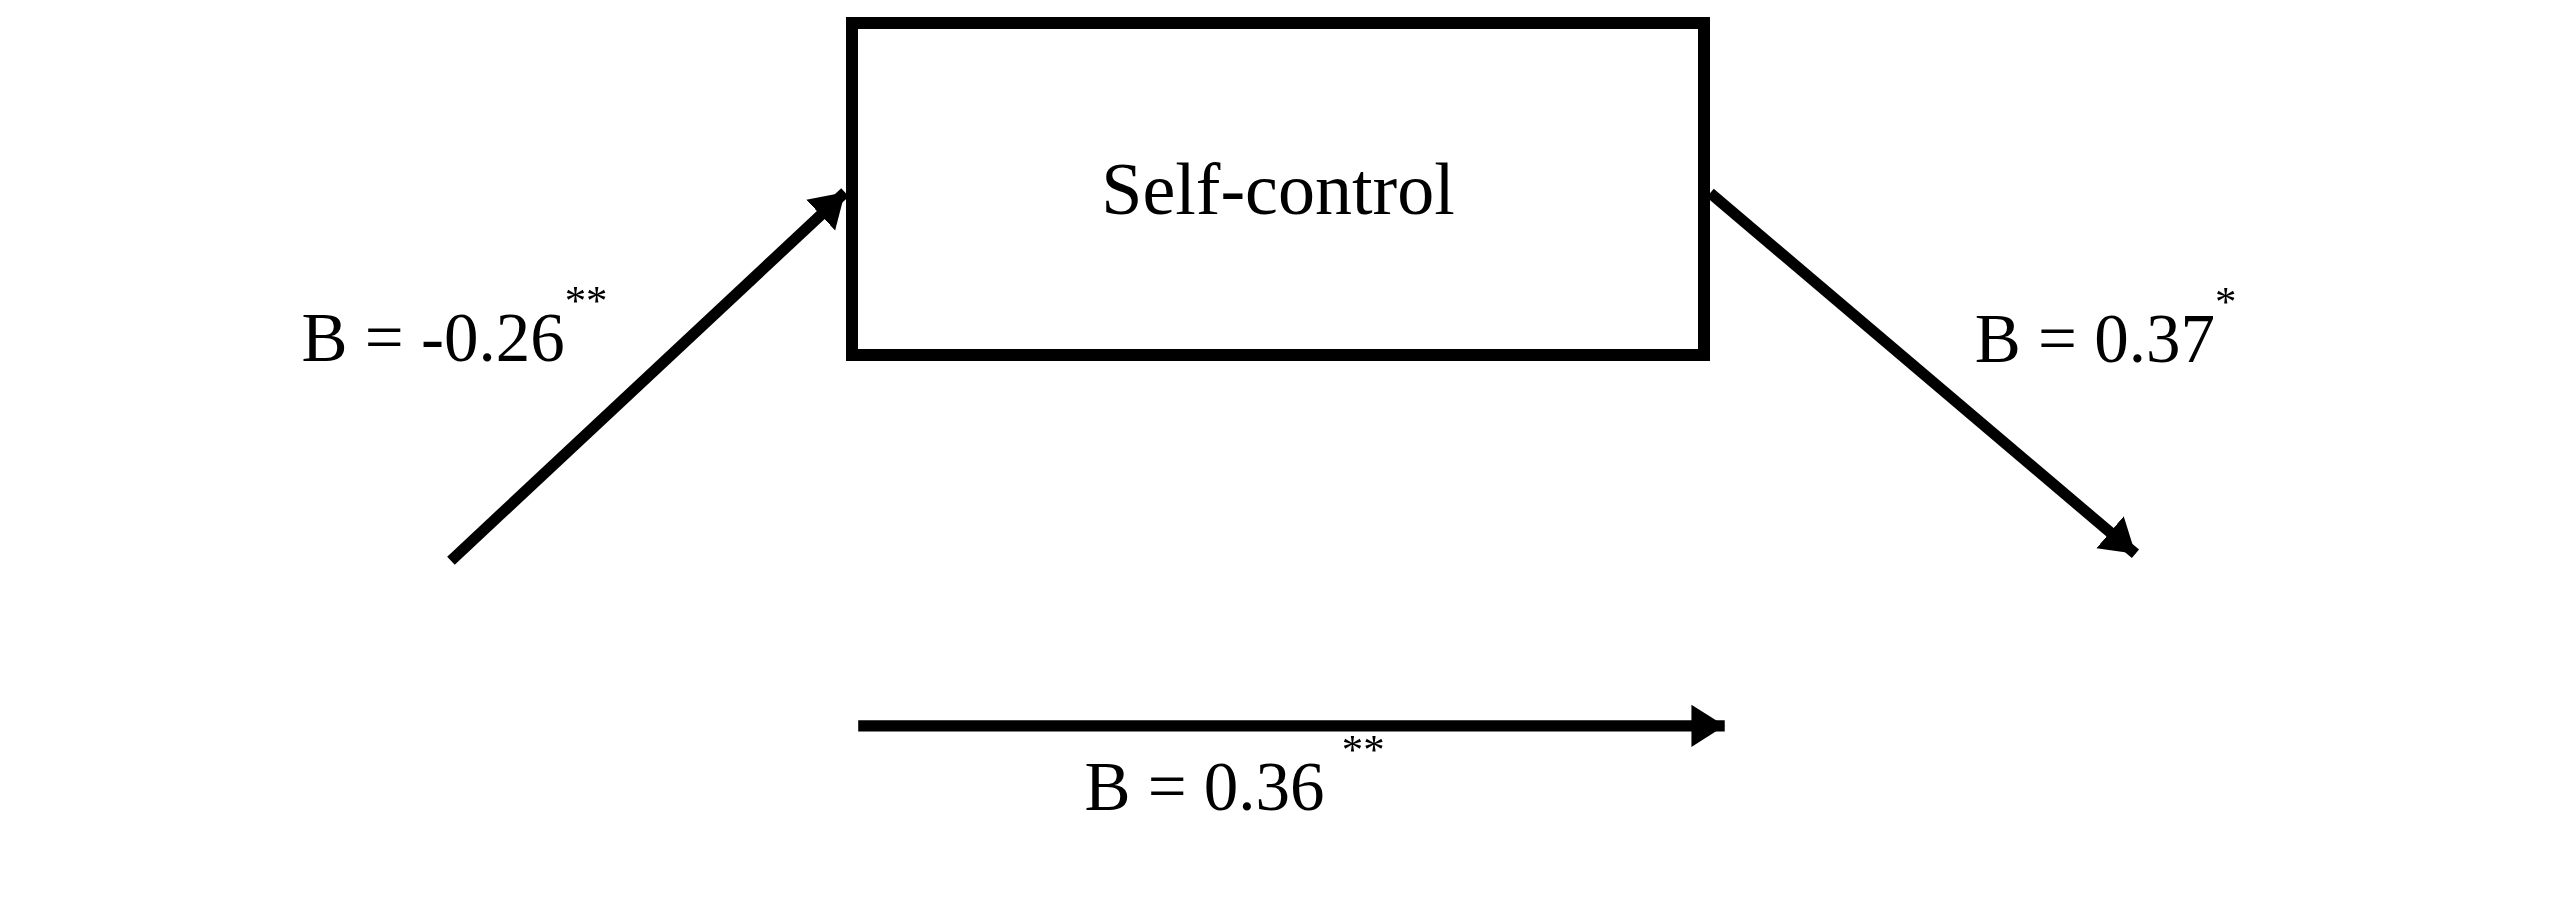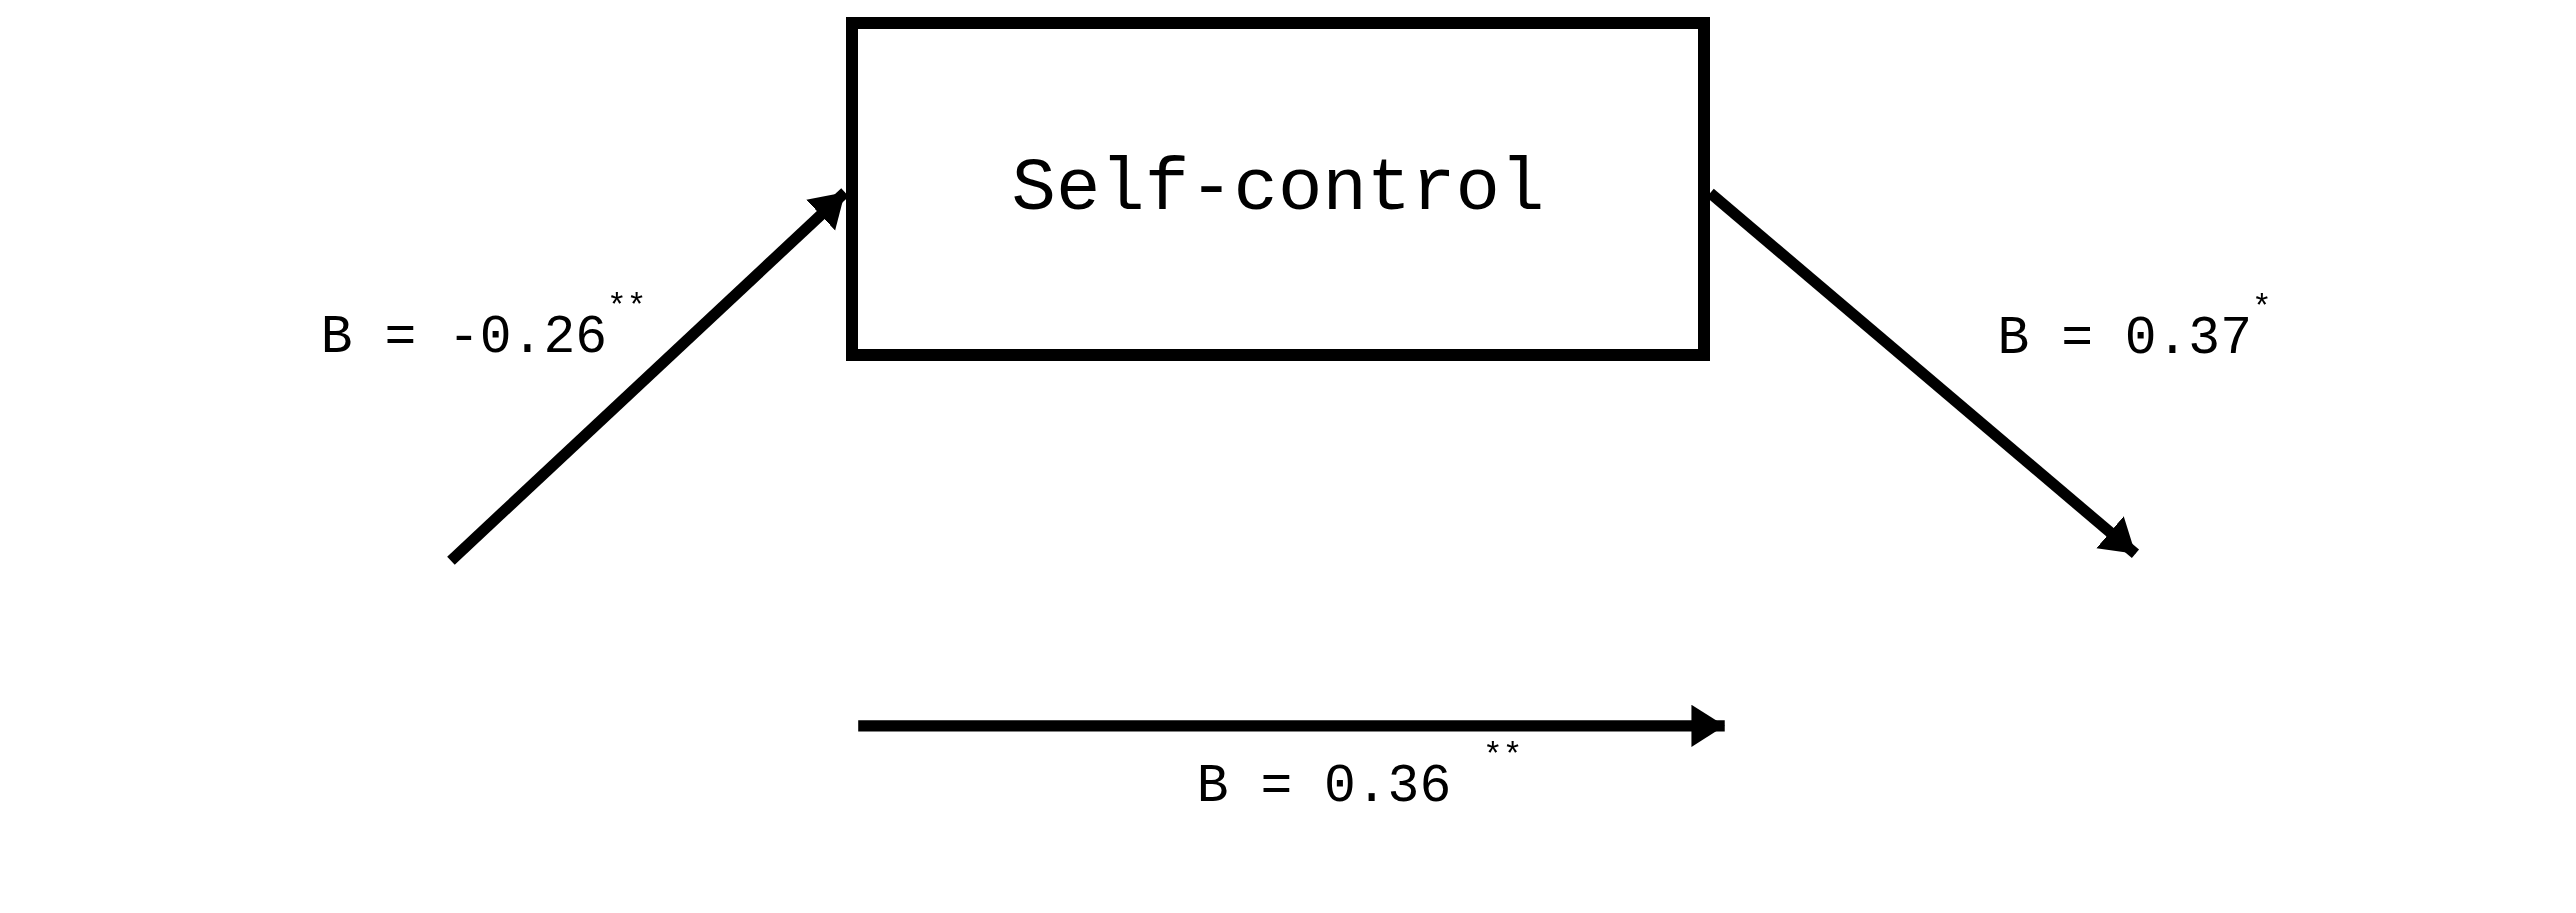--- a/index.html
+++ b/index.html
@@ -5,21 +5,21 @@
   html, body {
     margin: 0;
     padding: 0;
     background: #ffffff;
   }
   .canvas {
     position: relative;
     width: 2576px;
     height: 914px;
     background: #ffffff;
-    font-family: Liberation Mono, monospace;
+    font-family: Liberation Serif, serif;
     color: #000000;
     overflow: hidden;
   }
   .arrows {
     position: absolute;
     left: 0;
     top: 0;
     width: 2576px;
     height: 914px;
     display: block;
@@ -36,33 +36,33 @@
     font-size: 74px;
     line-height: 1;
     white-space: nowrap;
   }
   .node-mediator  { left: 846px; top: 17.3px;  width: 864px; height: 344px; }
   .node-predictor { left: 16.7px;   top: 556px; width: 842px; height: 344px; }
   .node-outcome   { left: 1726px; top: 555px; width: 842px; height: 343px; }
   .path-label {
     position: absolute;
     transform: translate(-50%, -50%);
-    font-size: 53px;
+    font-size: 69px;
     line-height: 1;
     white-space: pre;
   }
   .path-label sup {
     font-size: 62%;
     line-height: 0;
     position: relative;
     top: -0.52em;
   }
   .label-a { left: 420px;  top: 338px; }
   .label-b { left: 2071px; top: 339px; }
-  .label-c { left: 1296px; top: 787px; }
+  .label-c { left: 1200px; top: 787px; }
 </style>
 </head>
 <body>
 
 <div class="canvas">
 
   <svg class="arrows" viewBox="0 0 3713 1317" xmlns="http://www.w3.org/2000/svg">
     <defs>
       <marker id="arrowhead" markerUnits="strokeWidth" markerWidth="3.3" markerHeight="4.2" refX="3" refY="1.9" orient="auto">
         <path d="M0,0 L3,1.9 L0,3.8 Z" fill="#000000"></path>

